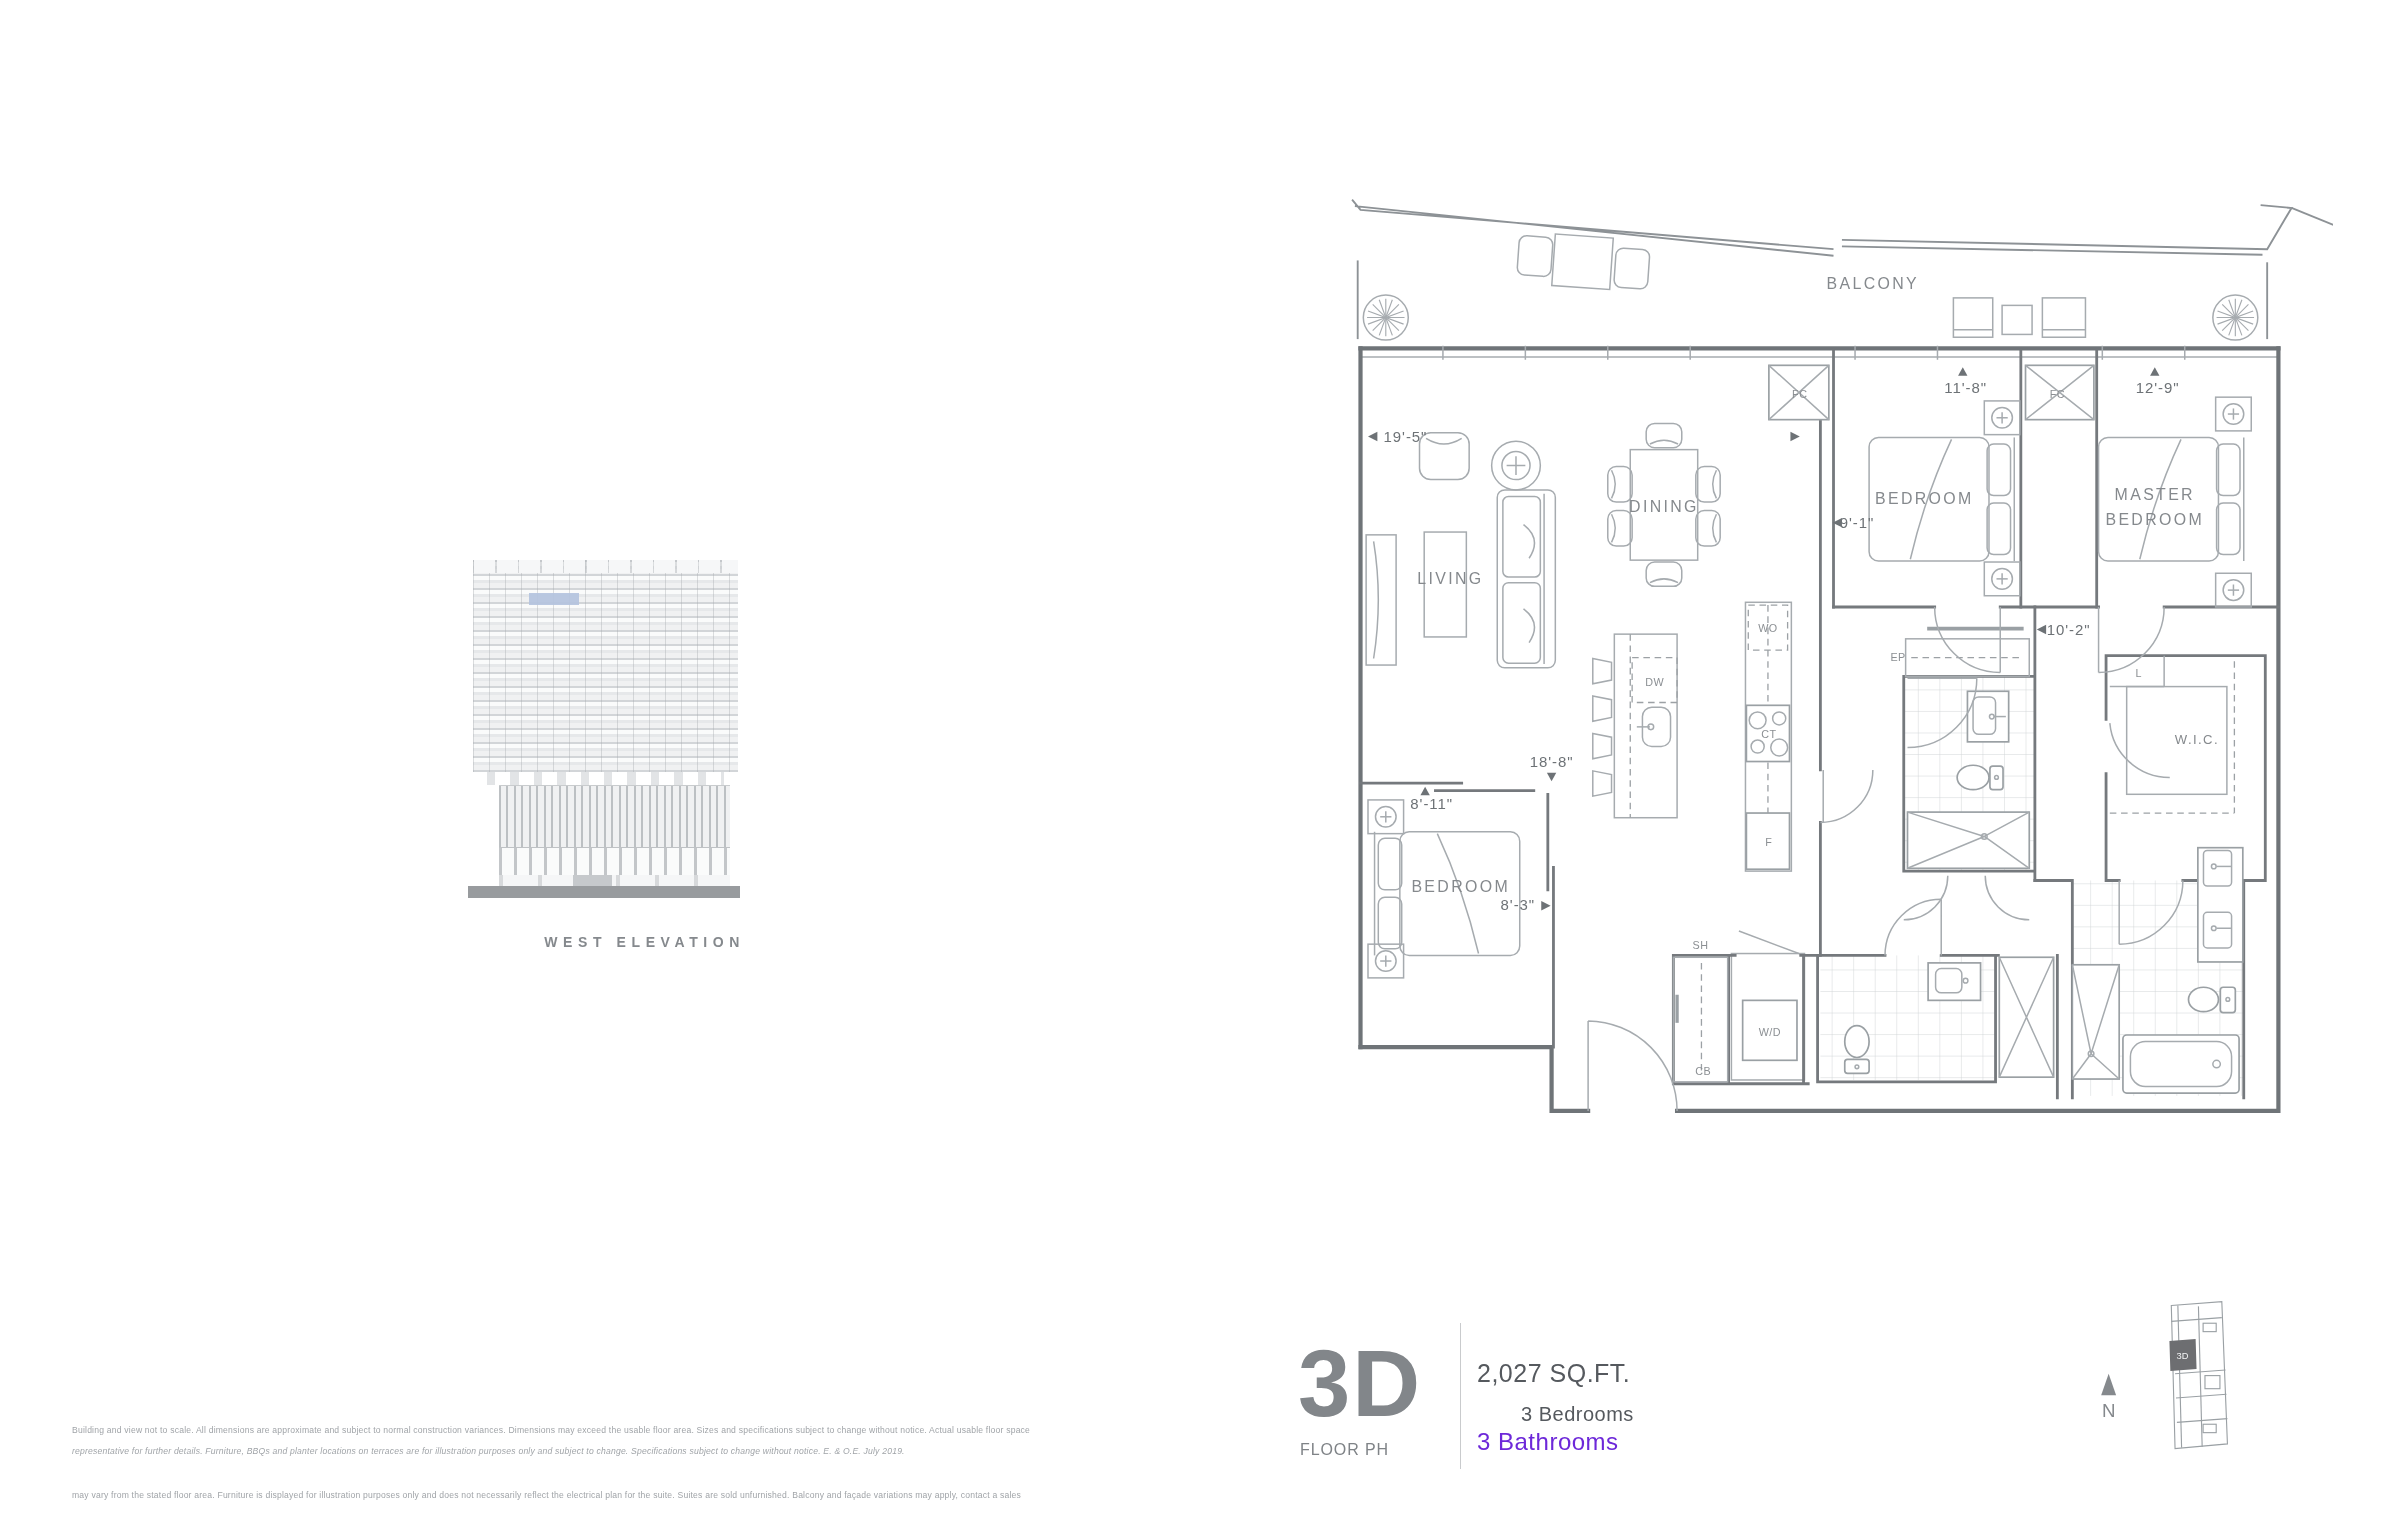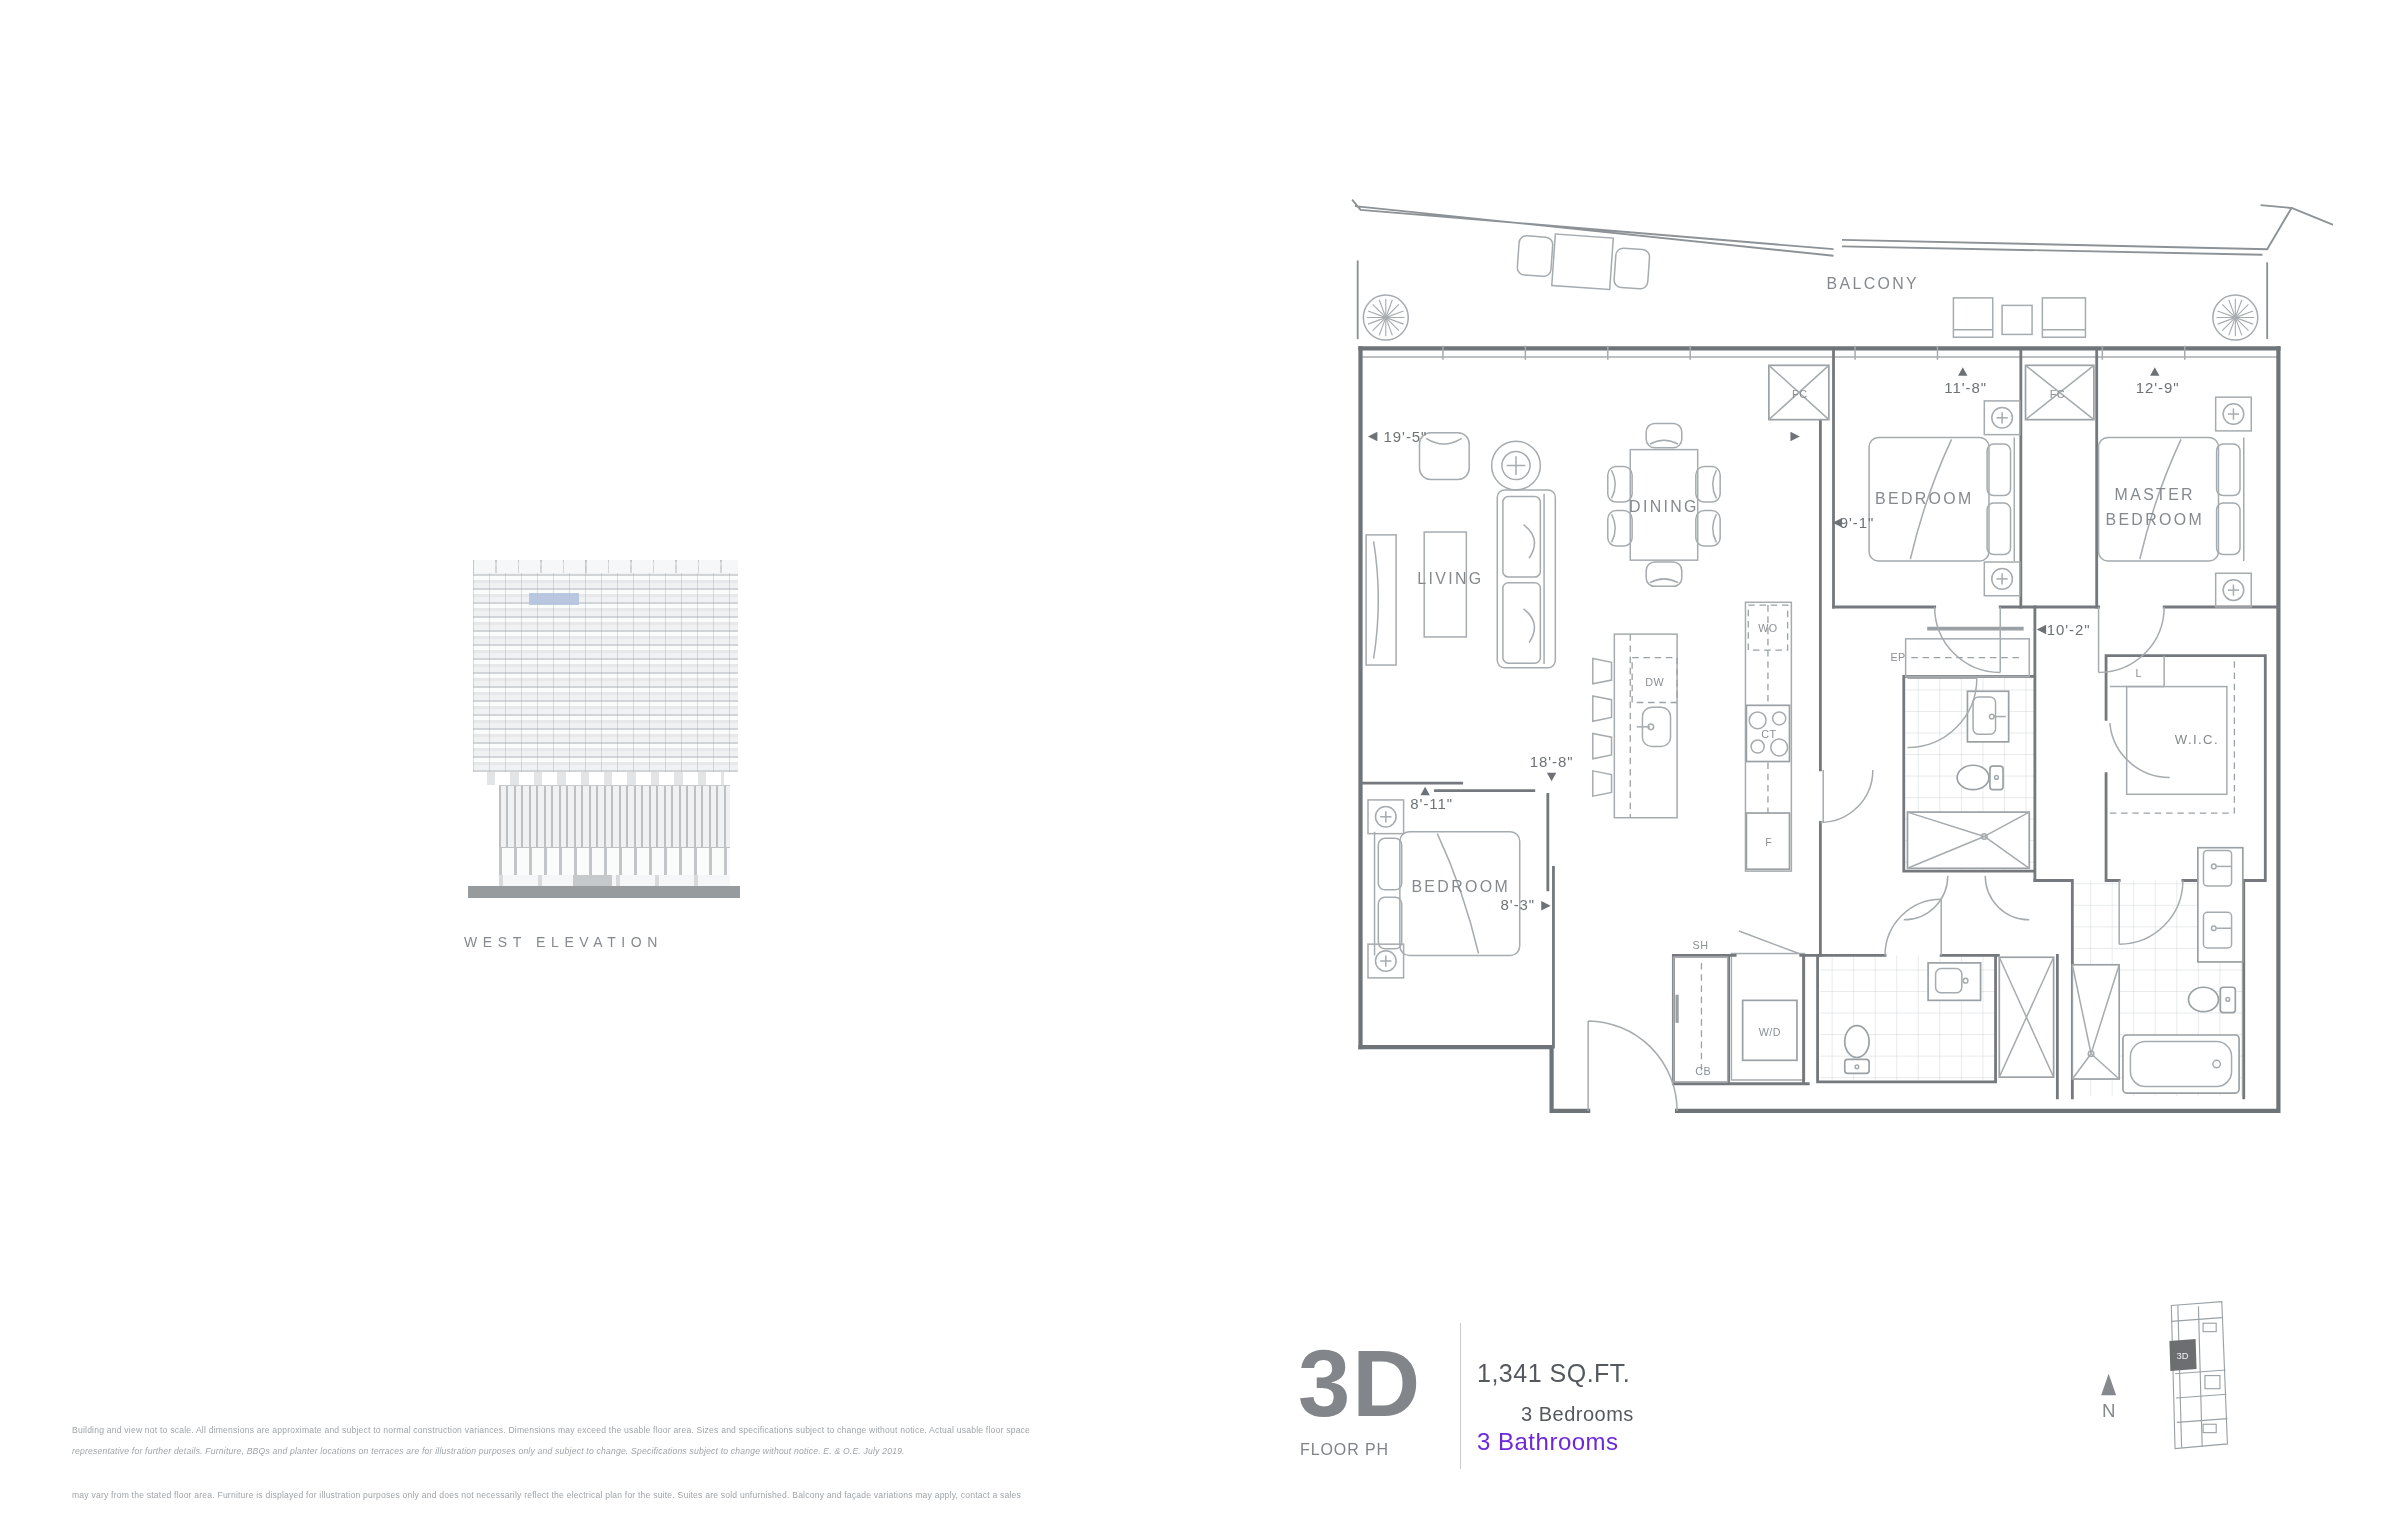--- a/index.html
+++ b/index.html
@@ -18,22 +18,22 @@
       repeating-linear-gradient(90deg,#e2e4e6 0 8.4px,#ffffff 8.4px 23.4px);}
   #elev-podium{left:499px;top:785px;width:231px;height:62px;background:
       repeating-linear-gradient(90deg,#bcc0c3 0 1.9px,#f0f1f2 1.9px 7.5px);border-top:1.9px solid #c9ccce;}
   #elev-podium2{left:499px;top:847px;width:231px;height:28px;background:
       repeating-linear-gradient(90deg,#c3c6c9 0 2.8px,#fafbfb 2.8px 15px);border-top:1.9px solid #bfc2c5;}
   #elev-store{left:499px;top:875px;width:231px;height:12px;background:
       repeating-linear-gradient(90deg,#d7d9db 0 3.7px,#f5f6f7 3.7px 39px);}
   #elev-entry{left:573px;top:875px;width:39px;height:12px;background:#c6c9cc;}
   #elev-base{left:468px;top:886px;width:272px;height:12px;background:#989b9e;}
   #elev-highlight{left:529px;top:593px;width:50px;height:12px;background:#b4c3de;opacity:.92;}
-  #elev-caption{left:464px;top:934px;width:281px;text-align:left;font-size:14px;
-      letter-spacing:5.6px;color:#85898d;}
+  #elev-caption{left:464px;top:934px;width:281px;text-align:right;font-size:14px;
+      letter-spacing:5.6px;color:#85898d;font-weight:bold;}
 
   
   .disc{left:72px;color:#a0a4a8;font-size:8.6px;letter-spacing:0.2px;white-space:nowrap;}
 
   
   #unit-code{left:1298px;top:1330px;font-size:94px;font-weight:700;color:#82868a;letter-spacing:1.9px;}
   #unit-floor{left:1300px;top:1441px;font-size:16px;color:#7f8387;letter-spacing:0.9px;}
   #info-divider{left:1460px;top:1323px;width:0.9px;height:146px;background:#c9cbcd;}
   #unit-area{left:1477px;top:1359px;font-size:25px;color:#55595e;letter-spacing:0.5px;}
   #unit-beds{left:1477px;top:1403px;font-size:20px;color:#55595e;letter-spacing:0.5px;margin-left:44px;}
@@ -356,21 +356,21 @@
     </g>
   </svg>
 
   <div class="abs disc" style="top:1425px;text-align:center;">Building and view not to scale. All dimensions are approximate and subject to normal construction variances. Dimensions may exceed the usable floor area. Sizes and specifications subject to change without notice. Actual usable floor space</div>
   <div class="abs disc" style="top:1490px;">may vary from the stated floor area. Furniture is displayed for illustration purposes only and does not necessarily reflect the electrical plan for the suite. Suites are sold unfurnished. Balcony and façade variations may apply, contact a sales</div>
   <div class="abs disc" style="top:1446px;font-style:italic;">representative for further details. Furniture, BBQs and planter locations on terraces are for illustration purposes only and subject to change. Specifications subject to change without notice. E. &amp; O.E. July 2019.</div>
 
   <div class="abs" id="unit-code">3D</div>
   <div class="abs" id="unit-floor">FLOOR PH</div>
   <div class="abs" id="info-divider"></div>
-  <div class="abs" id="unit-area">1,341 SQ.FT.</div>
+  <div class="abs" id="unit-area">2,027 SQ.FT.</div>
   <div class="abs" id="unit-beds">3 Bedrooms</div>
   <div class="abs" id="unit-baths">3 Bathrooms</div>
 
   <svg class="abs" style="left:2089px;top:1293px;" width="159" height="197" viewBox="2230 1380 170 210">
     <polygon points="2251,1466 2259,1489 2243,1489" fill="#85898d"></polygon>
     <text x="2251" y="1512" font-size="20" fill="#85898d" text-anchor="middle">N</text>
     <g>
       <polygon points="2318,1393 2372,1389 2378,1541 2322,1546" class="kp"></polygon>
       <path class="kp" d="M2325,1393 L2329,1545"></path>
       <path class="kp" d="M2318,1410 L2372,1406 M2322,1466 L2376,1462 M2323,1492 L2377,1488 M2324,1518 L2378,1514"></path>

